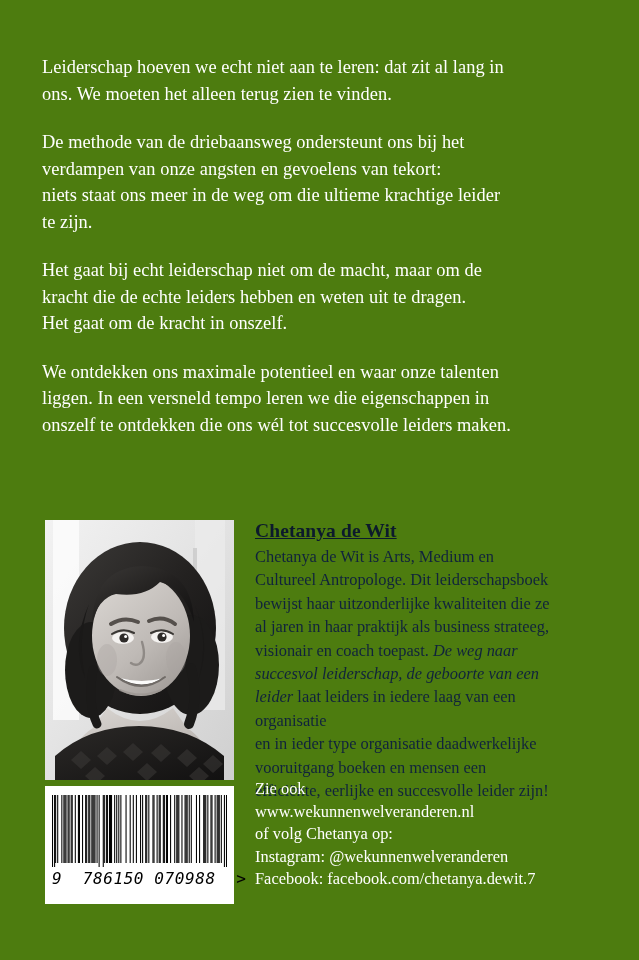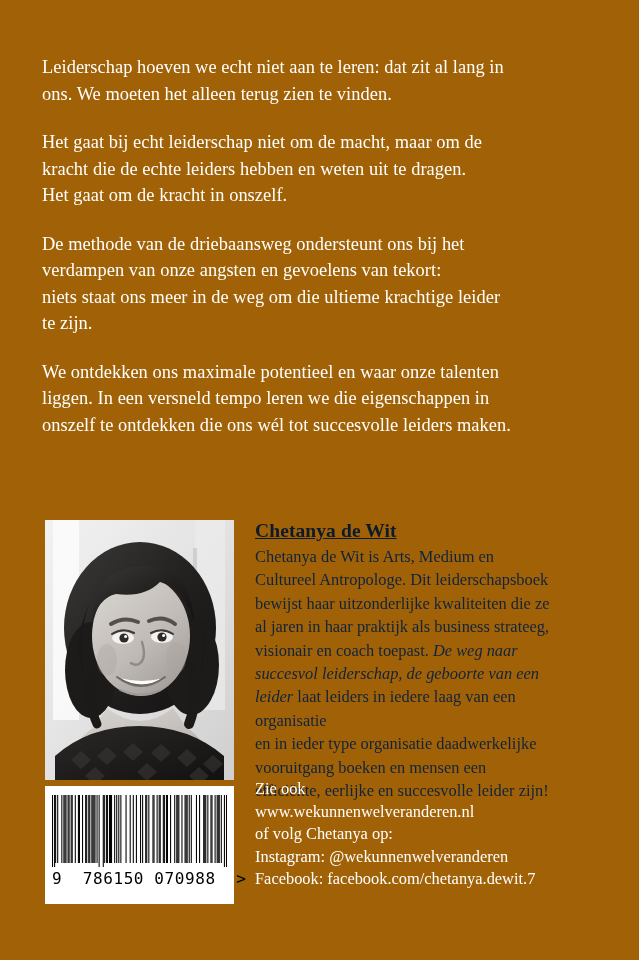--- a/index.html
+++ b/index.html
@@ -11,21 +11,21 @@
     height: 960px;
     overflow: hidden;
     background: #4289bd;
     font-family: "Liberation Serif", "DejaVu Serif", serif;
     -webkit-font-smoothing: antialiased;
   }
   .cover {
     position: relative;
     width: 639px;
     height: 960px;
-    background: #a16207;
+    background: #4d7c0f;
     box-sizing: border-box;
   }
 
   
   .blurb {
     position: absolute;
     left: 42px;
     top: 54px;
     width: 520px;
     color: #ffffff;
@@ -76,20 +76,21 @@
   }
   .barcode-digits {
     font-family: "DejaVu Sans Mono", "Liberation Mono", monospace;
     font-size: 16px;
     color: #000000;
     text-align: center;
     letter-spacing: 0.6px;
     line-height: 20px;
     margin-top: 2px;
     white-space: pre;
+    font-style: italic;
   }
 
   
   .bio {
     position: absolute;
     left: 255px;
     top: 0px;
     width: 305px;
     color: #10233c;
     font-size: 16.4px;
@@ -125,27 +126,27 @@
   }
 </style>
 </head>
 <body>
 
 <div class="cover">
 
   <div class="blurb">
     <p>Leiderschap hoeven we echt niet aan te leren: dat zit al lang in
 ons. We moeten het alleen terug zien te vinden.</p>
-    <p>Het gaat bij echt leiderschap niet om de macht, maar om de
-kracht die de echte leiders hebben en weten uit te dragen.
-Het gaat om de kracht in onszelf.</p>
     <p>De methode van de driebaansweg ondersteunt ons bij het
 verdampen van onze angsten en gevoelens van tekort:
 niets staat ons meer in de weg om die ultieme krachtige leider
 te zijn.</p>
+    <p>Het gaat bij echt leiderschap niet om de macht, maar om de
+kracht die de echte leiders hebben en weten uit te dragen.
+Het gaat om de kracht in onszelf.</p>
     <p>We ontdekken ons maximale potentieel en waar onze talenten
 liggen. In een versneld tempo leren we die eigenschappen in
 onszelf te ontdekken die ons wél tot succesvolle leiders maken.</p>
   </div>
 
   <div class="author-zone">
 
     <div class="photo">
       <svg viewBox="0 0 189 260" preserveAspectRatio="xMidYMid slice">
         <defs>

